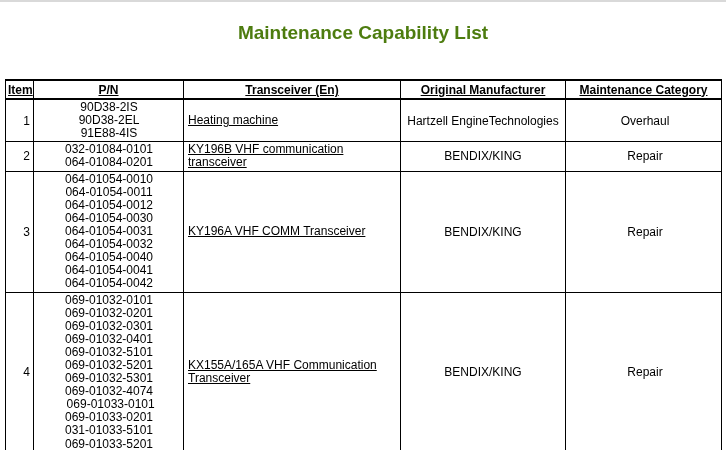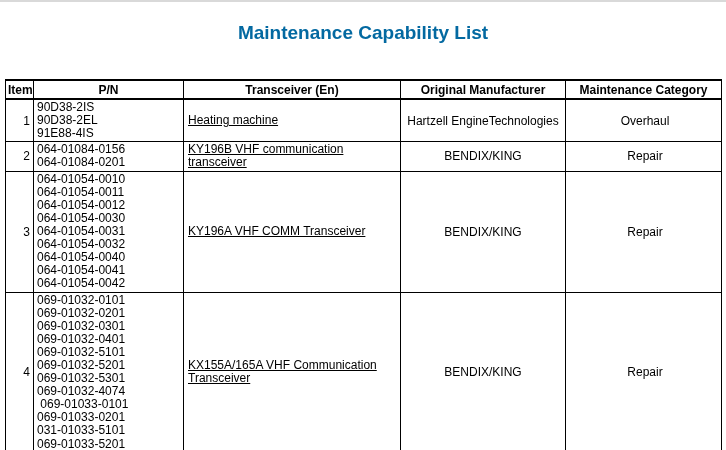--- a/index.html
+++ b/index.html
@@ -16,21 +16,21 @@
   }
   .title {
     margin: 0;
     position: absolute;
     top: 20px;
     left: 0;
     width: 100%;
     text-align: center;
     font-size: 19px;
     font-weight: bold;
-    color: #0369a1;
+    color: #4d7c0f;
   }
   .table-wrap {
     position: absolute;
     left: 5px;
     top: 77px;
     width: 716px;
   }
   table {
     border-collapse: collapse;
     table-layout: fixed;
@@ -50,34 +50,36 @@
   }
   thead th {
     border-top: 2px solid #000;
     border-bottom: 2px solid #000;
     font-weight: bold;
     font-size: 12px;
     text-align: center;
     height: 15px;
     padding: 1px 2px;
     white-space: nowrap;
+    text-decoration: underline;
   }
   td.item {
     text-align: right;
     vertical-align: middle;
     padding-right: 3px;
     font-size: 12px;
   }
   td.pn {
     vertical-align: top;
     padding: 1px 2px 1px 3px;
   }
   .pn-line {
     line-height: 13.1px;
     white-space: pre;
+    text-align: center;
   }
   td.desc {
     vertical-align: middle;
     text-align: left;
     padding: 1px 4px;
     line-height: 13.2px;
     text-decoration: underline;
   }
   td.manu {
     vertical-align: middle;
@@ -121,21 +123,21 @@
             <div class="pn-line">90D38-2EL</div>
             <div class="pn-line">91E88-4IS</div>
           </td>
     <td class="desc">Heating machine</td>
     <td class="manu">Hartzell EngineTechnologies</td>
     <td class="cat">Overhaul</td>
   </tr>
         <tr>
     <td class="item">2</td>
     <td class="pn">
-            <div class="pn-line">064-01084-0156</div>
+            <div class="pn-line">032-01084-0101</div>
             <div class="pn-line">064-01084-0201</div>
           </td>
     <td class="desc">KY196B VHF communication transceiver</td>
     <td class="manu">BENDIX/KING</td>
     <td class="cat">Repair</td>
   </tr>
         <tr>
     <td class="item">3</td>
     <td class="pn">
             <div class="pn-line">064-01054-0010</div>

